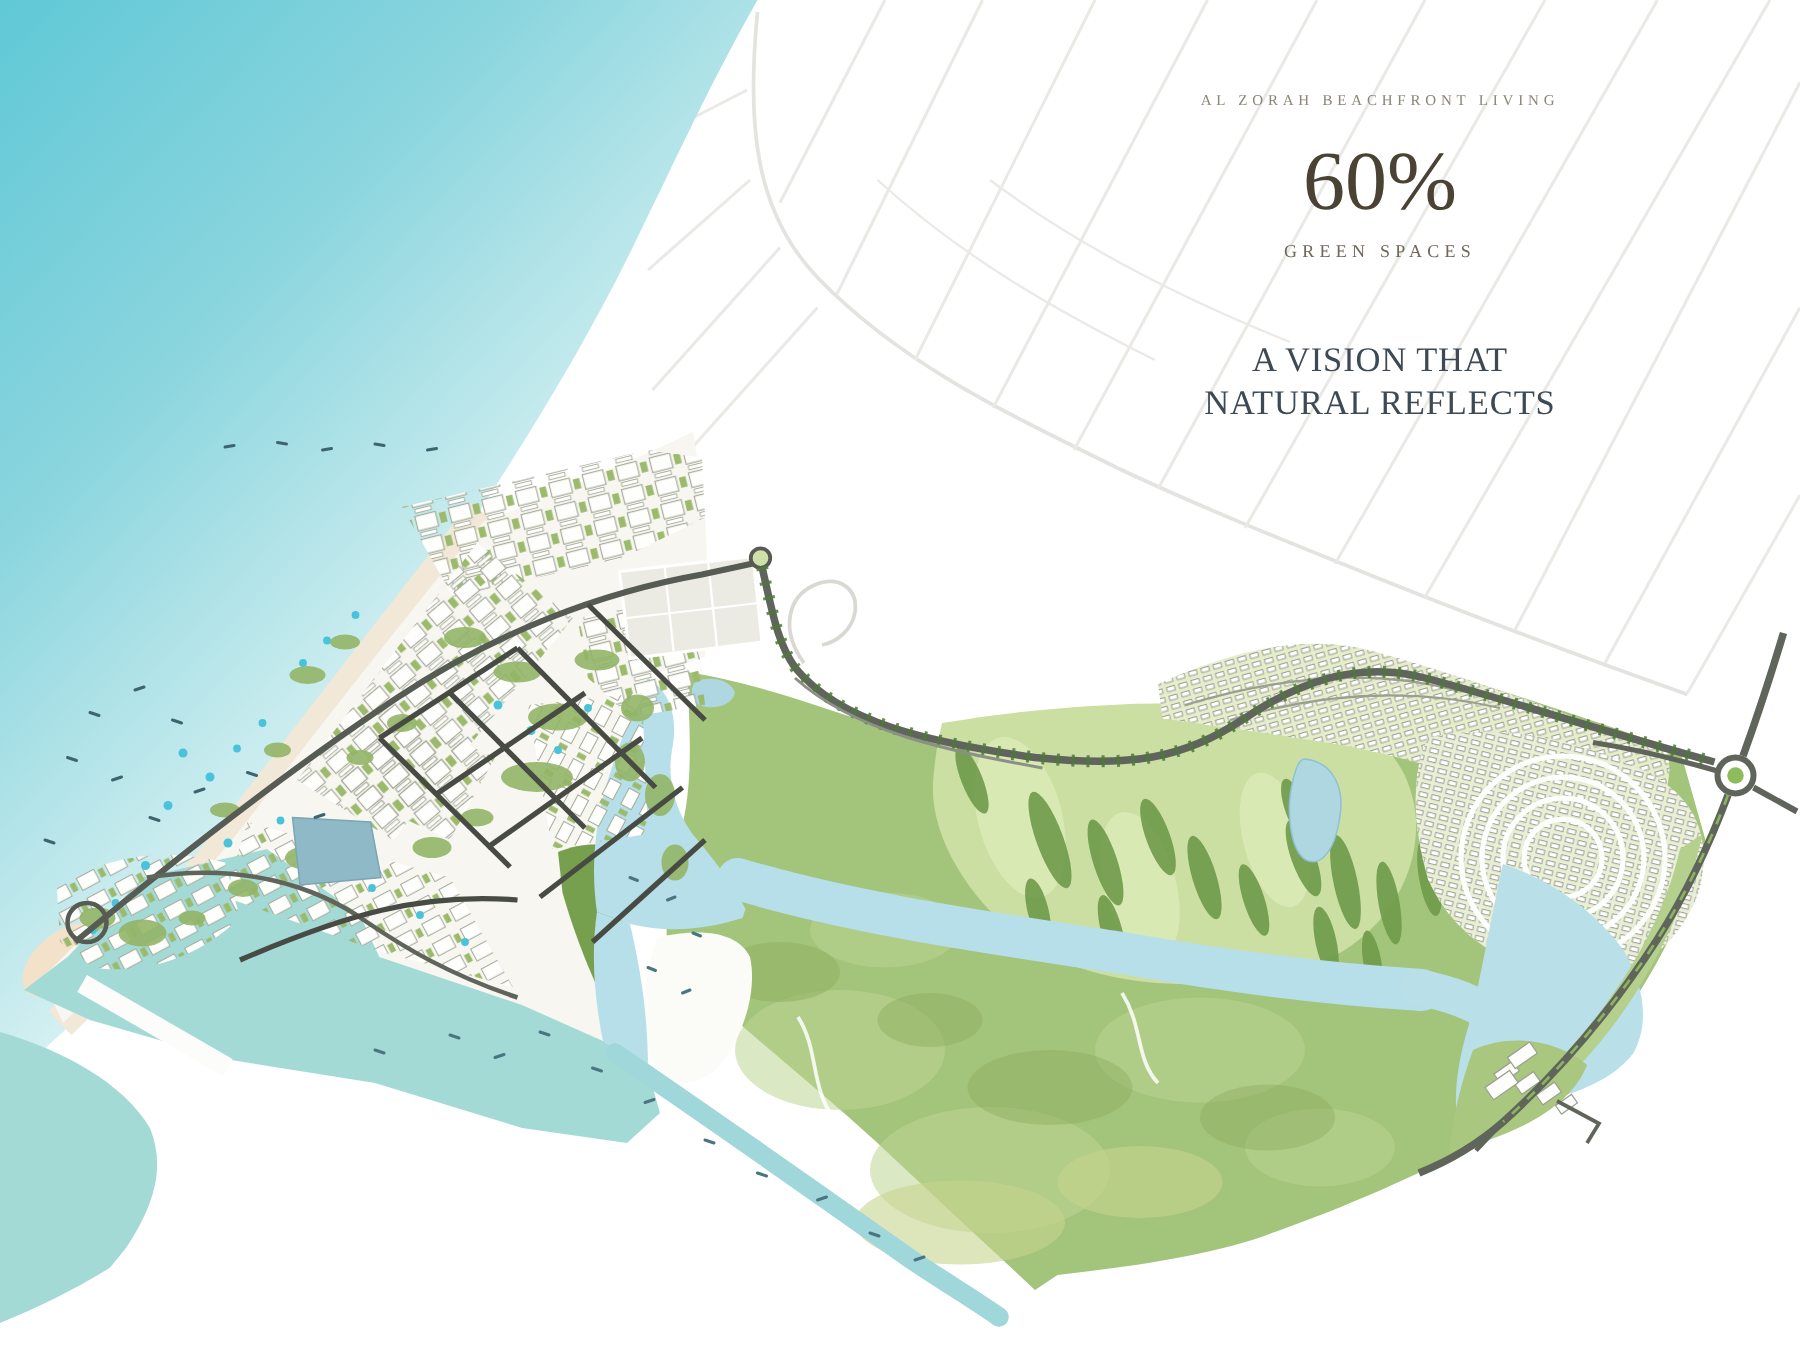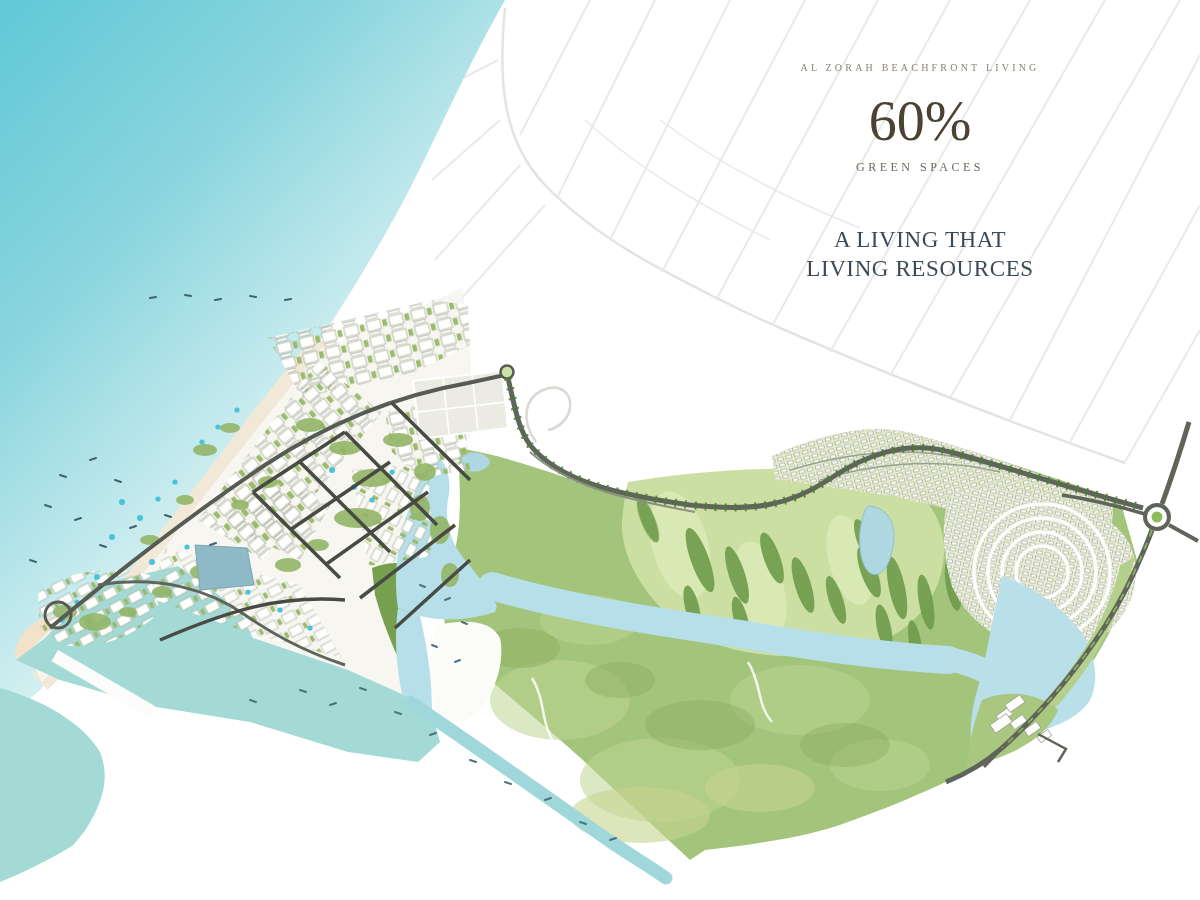--- a/index.html
+++ b/index.html
@@ -314,18 +314,18 @@
           <path d="M455,662 l5,-2"></path>
     </g>
   </g>
 </svg>
 
 <div class="overlay">
   <div class="tagline">AL ZORAH BEACHFRONT LIVING</div>
   <div class="stat-value">60%</div>
   <div class="stat-label">GREEN SPACES</div>
   <div class="headline">
-    <div>A LIVING THAT</div>
-    <div>LIVING RESOURCES</div>
+    <div>A VISION THAT</div>
+    <div>NATURAL REFLECTS</div>
   </div>
 </div>
 
 </div>
 
 </body></html>

